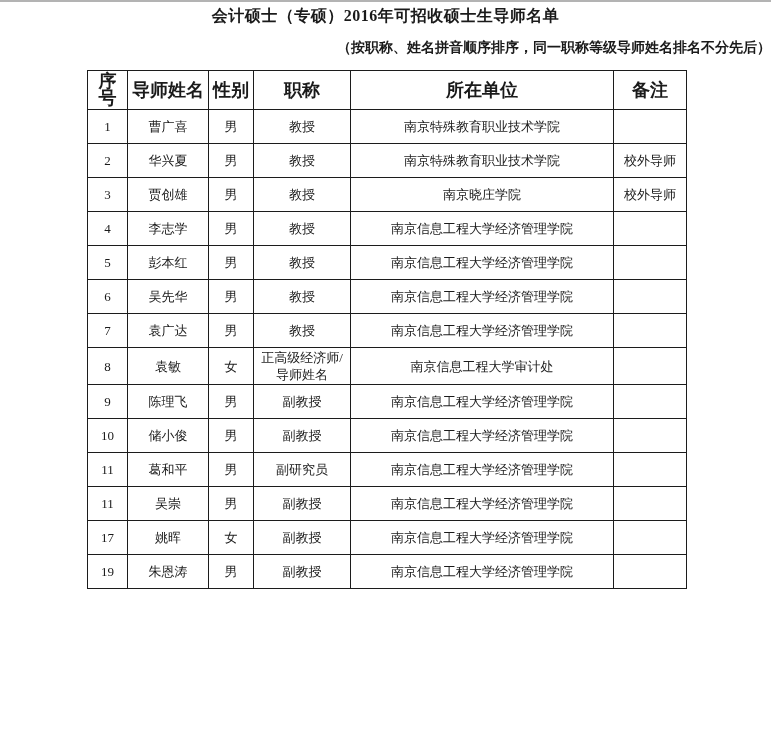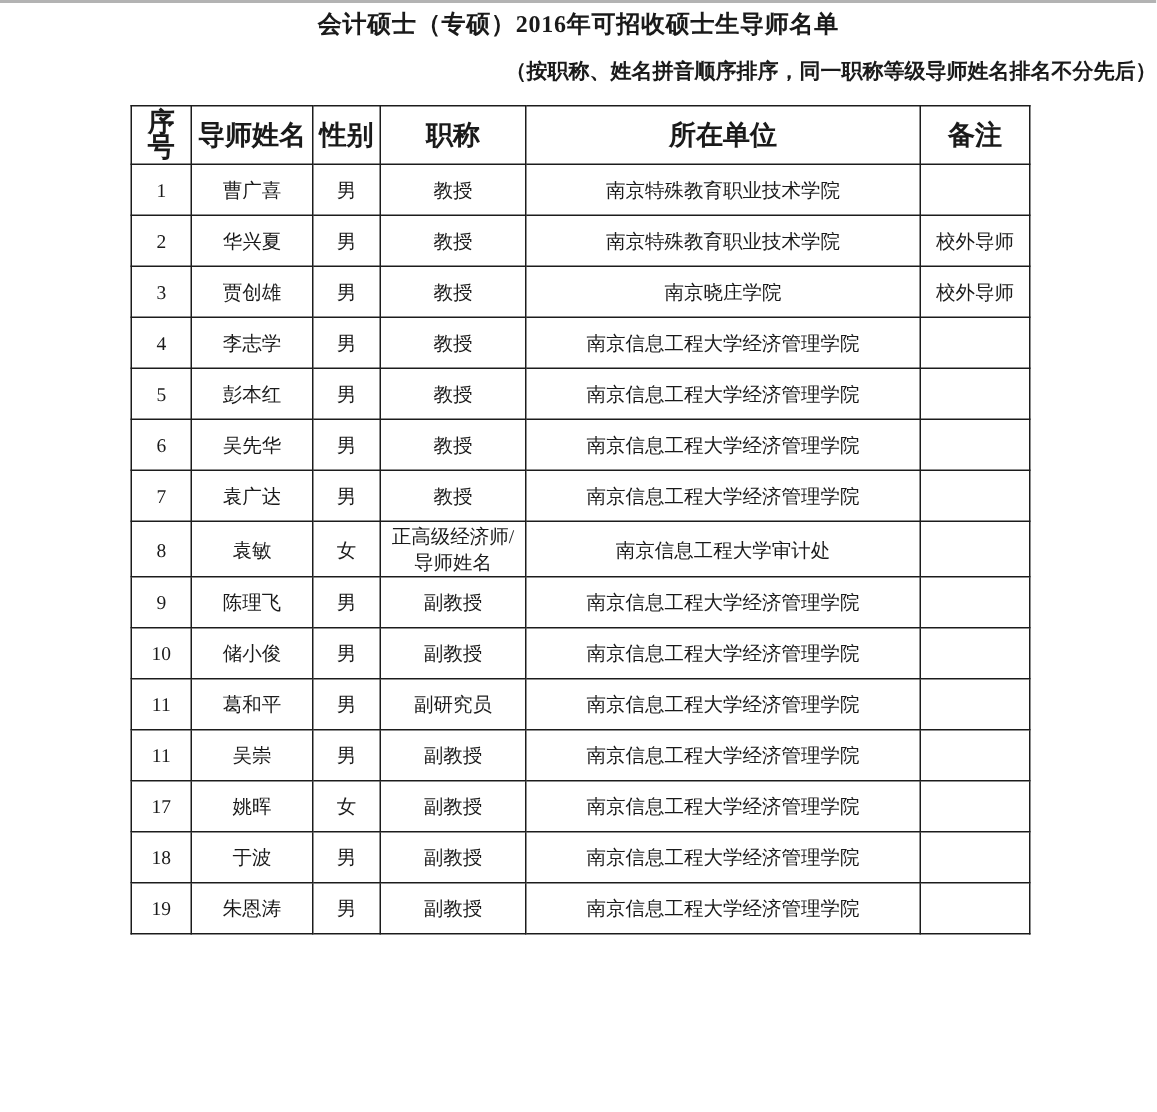--- a/index.html
+++ b/index.html
@@ -203,28 +203,20 @@
         </tr>
         <tr>
           <td>17</td>
           <td>姚晖</td>
           <td>女</td>
           <td>副教授</td>
           <td>南京信息工程大学经济管理学院</td>
           <td></td>
         </tr>
         <tr>
-          <td>18</td>
-          <td>于波</td>
-          <td>男</td>
-          <td>副教授</td>
-          <td>南京信息工程大学经济管理学院</td>
-          <td></td>
-        </tr>
-        <tr>
           <td>19</td>
           <td>朱恩涛</td>
           <td>男</td>
           <td>副教授</td>
           <td>南京信息工程大学经济管理学院</td>
           <td></td>
         </tr>
       </tbody>
   </table>
 </div>

